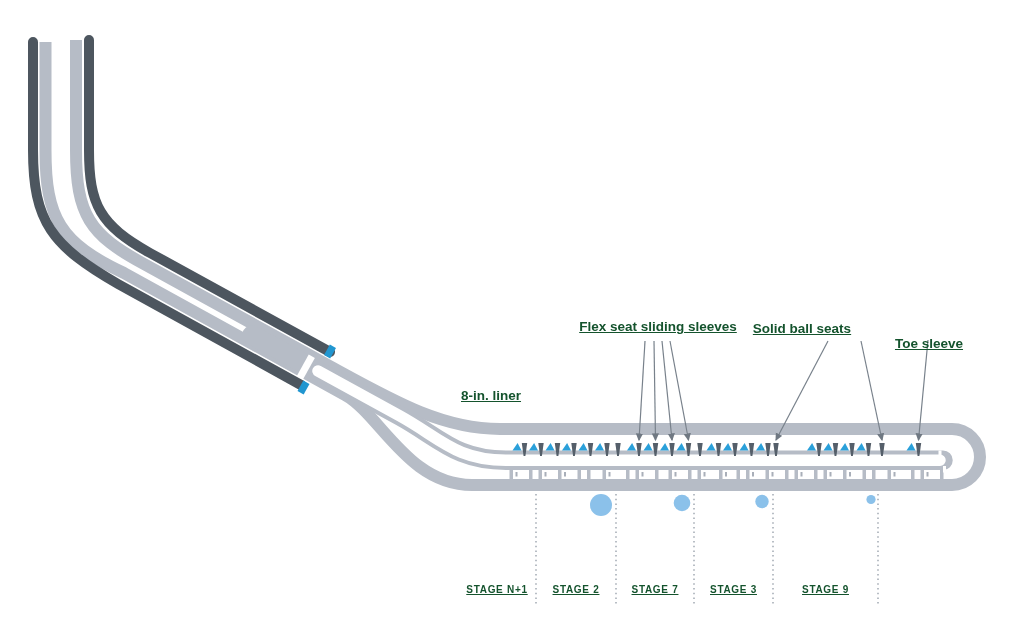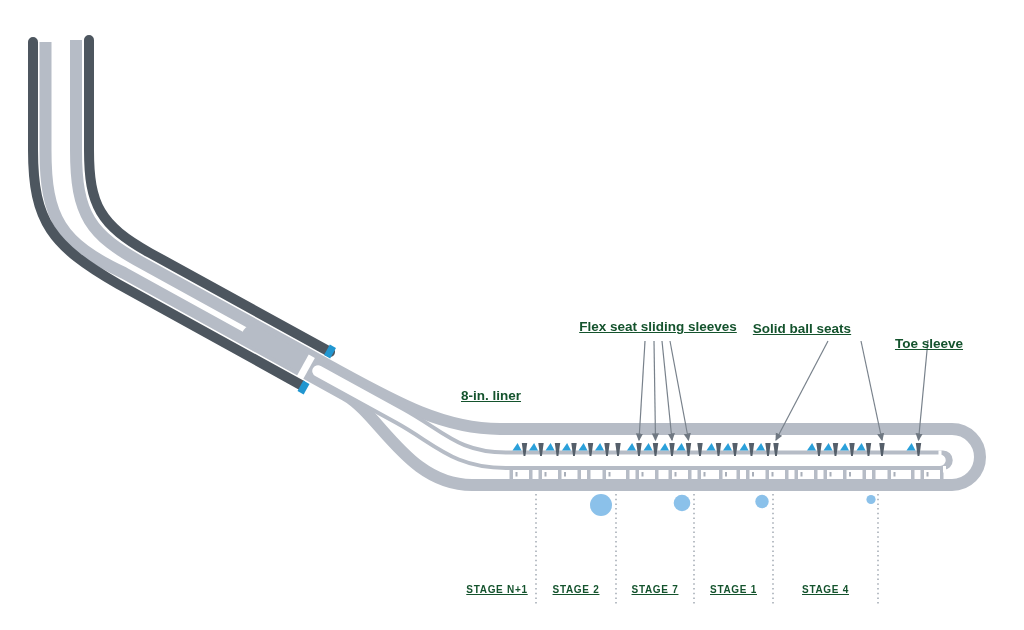--- a/index.html
+++ b/index.html
@@ -165,15 +165,15 @@
 
   <div class="lbl ann center" style="left:568px;top:319px;width:180px;">Flex seat sliding sleeves</div>
 
   <div class="lbl ann center" style="left:722px;top:321px;width:160px;">Solid ball seats</div>
 
   <div class="lbl ann center" style="left:869px;top:336px;width:120px;">Toe sleeve</div>
 
   <div class="lbl stage" style="left:442px;">STAGE N+1</div>
   <div class="lbl stage" style="left:521px;">STAGE 2</div>
   <div class="lbl stage" style="left:600px;">STAGE 7</div>
-  <div class="lbl stage" style="left:678.5px;">STAGE 1</div>
-  <div class="lbl stage" style="left:770.5px;">STAGE 4</div>
+  <div class="lbl stage" style="left:678.5px;">STAGE 3</div>
+  <div class="lbl stage" style="left:770.5px;">STAGE 9</div>
 </div>
 
 </body></html>

